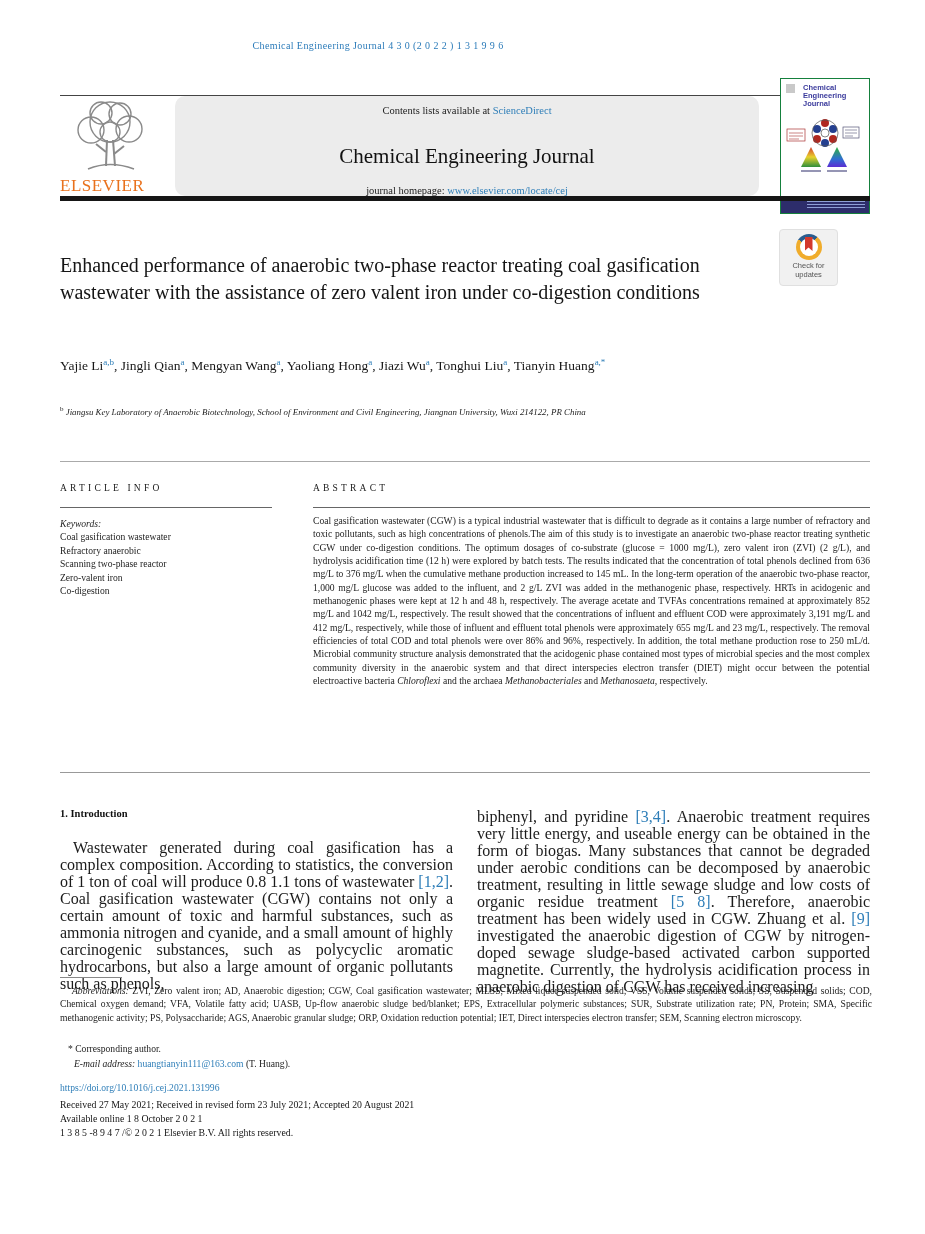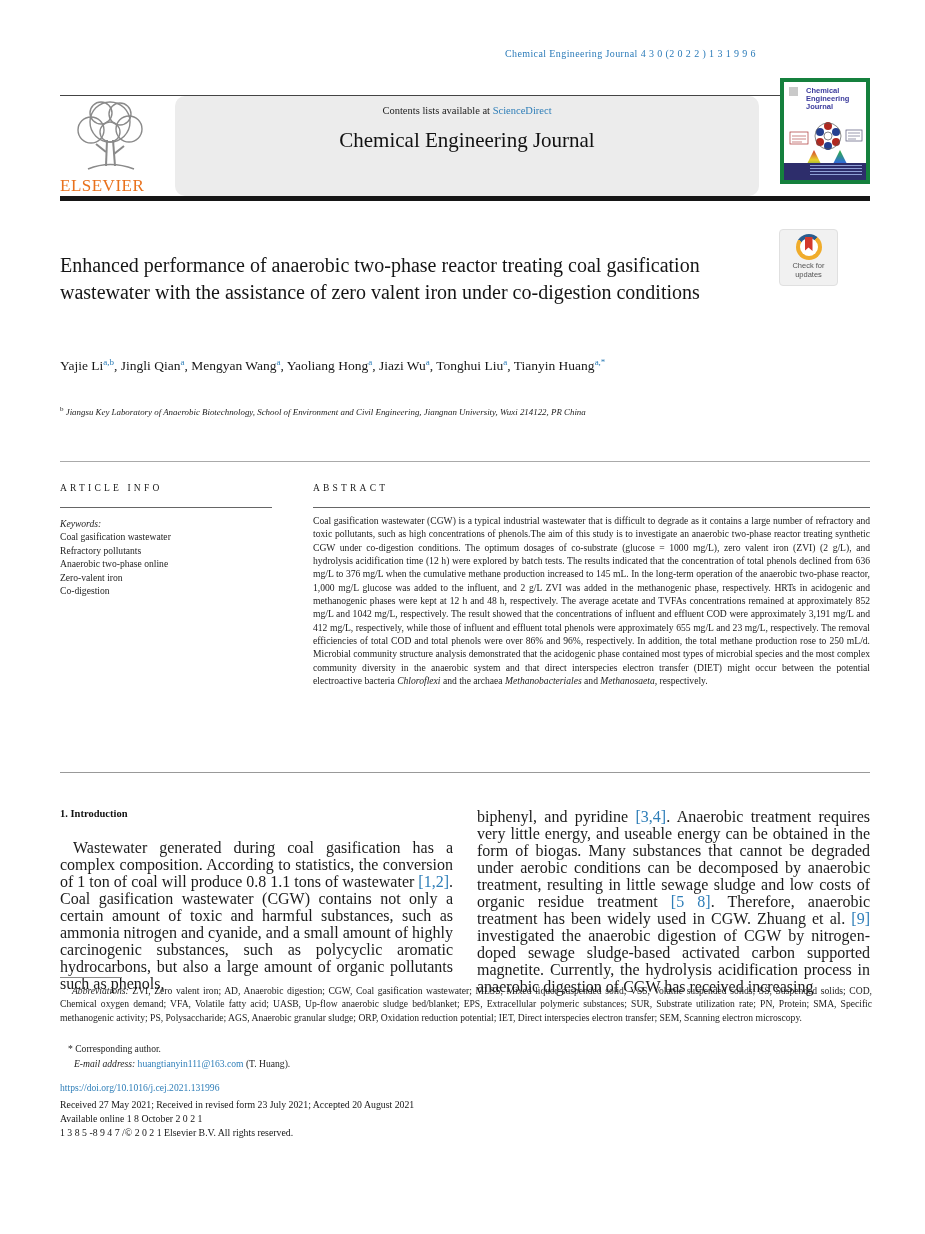--- a/index.html
+++ b/index.html
@@ -1,28 +1,28 @@
 <!DOCTYPE html>
 <html><head>
 <meta charset="utf-8">
 <style>
   html,body{margin:0;padding:0;background:#fff;}
   #page{position:relative;width:925px;height:1234px;background:#ffffff;
         font-family:"Liberation Serif", serif;color:#1c1c1c;overflow:hidden;}
   .abs{position:absolute;}
   a, .link{color:#2e7eb8;text-decoration:none;cursor:pointer;}
-  .citation-top{top:48px;left:0;width:756px;text-align:right;font-size:10px;color:#2b7bb9;letter-spacing:.4px;}
+  .citation-top{top:40px;left:0;width:756px;text-align:center;font-size:10px;color:#2b7bb9;letter-spacing:.4px;}
   .mast-topline{top:95px;left:60px;width:810px;height:1px;background:#444;}
   .graybox{top:96px;left:175px;width:584px;height:100px;background:#ececec;text-align:center;border-radius:10px;}
   .contents-line{margin-top:9px;font-size:10.5px;color:#222;}
-  .mast-title{margin-top:12px;font-size:21px;color:#111;}
+  .mast-title{margin-top:28px;font-size:21px;color:#111;}
   .homepage-line{margin-top:16px;font-size:10.5px;color:#222;}
   .elsevier{top:96px;left:60px;width:112px;height:100px;}
   .elsevier-word{position:absolute;bottom:0px;left:0px;font-size:17px;color:#e9711c;letter-spacing:.5px;}
-  .cover{top:78px;left:780px;width:90px;height:106px;background:#fff;border:4px solid #15803d;box-sizing:border-box;}
+  .cover{top:78px;left:780px;width:90px;height:136px;background:#fff;border:1px solid #15803d;box-sizing:border-box;}
   .cover-title{position:absolute;top:5px;left:22px;font-family:"Liberation Sans",sans-serif;
                font-size:7.5px;line-height:8px;color:#3a3a9c;font-weight:bold;}
   .cover-logo{position:absolute;top:5px;left:5px;width:9px;height:9px;background:#c9c9c9;}
   .cover-band{position:absolute;bottom:0;left:0;width:100%;height:17px;background:#2d2d6b;}
   .cover-band i{display:block;height:1px;background:#8f9fd6;margin:2px 4px 0 26px;}
   .thickbar{top:196px;left:60px;width:810px;height:5px;background:#161616;}
   .paper-title{top:252px;left:60px;width:672px;font-size:20px;line-height:27px;color:#151515;}
   .badge{top:229px;left:779px;width:57px;height:55px;background:#f1f1f1;border:1px solid #e0e0e0;
          border-radius:4px;text-align:center;cursor:pointer;}
   .badge-circle{margin:4px auto 0;width:26px;height:26px;border-radius:50%;
@@ -96,20 +96,23 @@
       </svg>
     </span>
     <span class="elsevier-word">ELSEVIER</span>
   </div>
 
   <div class="abs graybox">
     <div class="contents-line">
       <span>Contents lists available at </span><span class="link">ScienceDirect</span>
     </div>
     <div class="mast-title">Chemical Engineering Journal</div>
+    <div class="homepage-line">
+      <span>journal homepage: </span><span class="link">www.elsevier.com/locate/cej</span>
+    </div>
   </div>
 
   <div class="abs cover">
     <span class="cover-logo"></span>
     <div class="cover-title">
       <div>Chemical</div>
       <div>Engineering</div>
       <div>Journal</div>
     </div>
     <span>
@@ -179,22 +182,22 @@
   <div class="abs rule-full-1"></div>
 
   <div class="abs sec-head ai-head">ARTICLE INFO</div>
   <div class="abs sec-head ab-head">ABSTRACT</div>
   <div class="abs ai-rule"></div>
   <div class="abs ab-rule"></div>
 
   <div class="abs keywords">
     <div class="kw-label">Keywords:</div>
     <div>Coal gasification wastewater</div>
-    <div>Refractory pollutants</div>
-    <div>Anaerobic two-phase online</div>
+    <div>Refractory anaerobic</div>
+    <div>Scanning two-phase reactor</div>
     <div>Zero-valent iron</div>
     <div>Co-digestion</div>
   </div>
 
   <div class="abs abstract">
     <span>Coal gasification wastewater (CGW) is a typical industrial wastewater that is difficult to degrade as it contains a large number of refractory and toxic pollutants, such as high concentrations of phenols.The aim of this study is to investigate an anaerobic two-phase reactor treating synthetic CGW under co-digestion conditions. The optimum dosages of co-substrate (glucose = 1000 mg/L), zero valent iron (ZVI) (2 g/L), and hydrolysis acidification time (12 h) were explored by batch tests. The results indicated that the concentration of total phenols declined from 636 mg/L to 376 mg/L when the cumulative methane production increased to 145 mL. In the long-term operation of the anaerobic two-phase reactor, 1,000 mg/L glucose was added to the influent, and 2 g/L ZVI was added in the methanogenic phase, respectively. HRTs in acidogenic and methanogenic phases were kept at 12 h and 48 h, respectively. The average acetate and TVFAs concentrations remained at approximately 852 mg/L and 1042 mg/L, respectively. The result showed that the concentrations of influent and effluent COD were approximately 3,191 mg/L and 412 mg/L, respectively, while those of influent and effluent total phenols were approximately 655 mg/L and 23 mg/L, respectively. The removal efficiencies of total COD and total phenols were over 86% and 96%, respectively. In addition, the total methane production rose to 250 mL/d. Microbial community structure analysis demonstrated that the acidogenic phase contained most types of microbial species and the most complex community diversity in the anaerobic system and that direct interspecies electron transfer (DIET) might occur between the potential electroactive bacteria </span><i>Chloroflexi</i><span> and the archaea </span><i>Methanobacteriales</i><span> and </span><i>Methanosaeta,</i><span> respectively.</span>
   </div>
 
   <div class="abs rule-full-2"></div>
 

